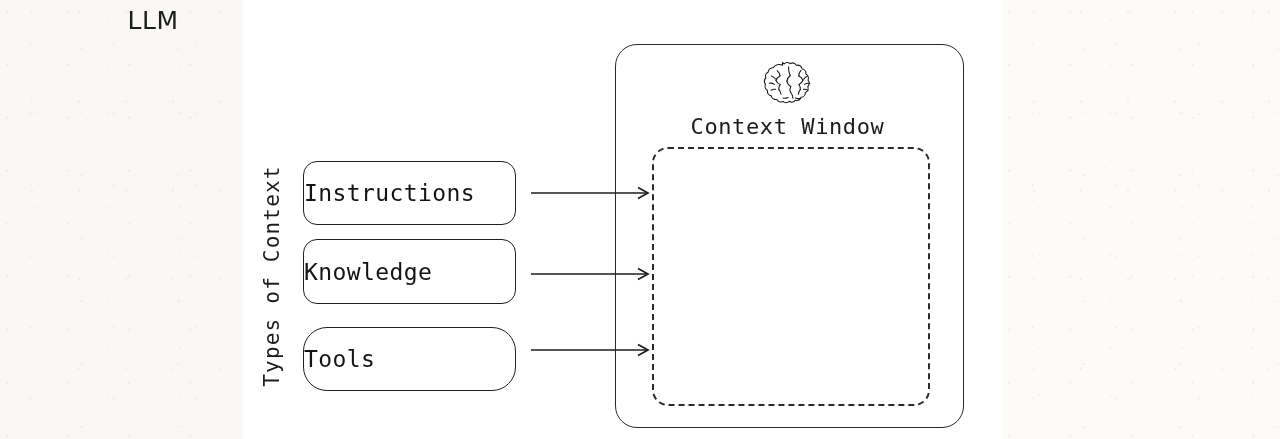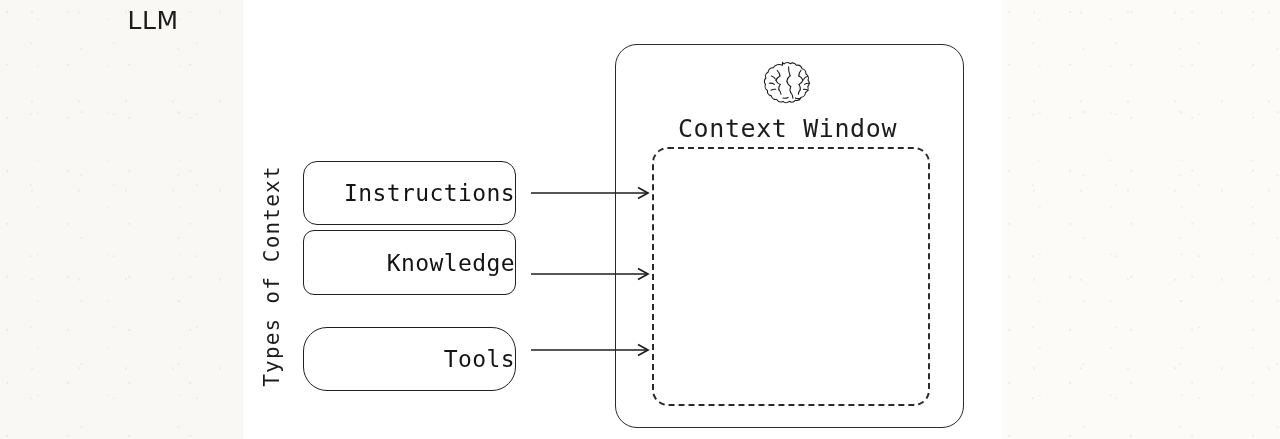--- a/index.html
+++ b/index.html
@@ -80,21 +80,21 @@
     justify-content: center;
   }
   #brain-icon svg { display: block; }
 
   #context-window-label {
     position: absolute;
     left: 615px;
     top: 114px;
     width: 349px;
     text-align: center;
-    font-size: 25px;
+    font-size: 22px;
     letter-spacing: .6px;
     color: #1c1c1c;
     transform: translateX(-2px);
   }
 
   #context-window-box {
     position: absolute;
     left: 652px;
     top: 147px;
     width: 278px;
@@ -122,27 +122,27 @@
   .ctx-box {
     position: absolute;
     left: 303px;
     width: 213px;
     box-sizing: border-box;
     border: 1.8px solid #202020;
     border-radius: 14px;
     background: #ffffff;
     display: flex;
     align-items: center;
-    justify-content: flex-end;
+    justify-content: flex-start;
     font-size: 23px;
     letter-spacing: .4px;
     color: #141414;
   }
   #ctx-box-0 { top: 161px; height: 64px; }
-  #ctx-box-1 { top: 230px; height: 65px; border-radius: 11px; }
+  #ctx-box-1 { top: 239px; height: 65px; }
   #ctx-box-2 { top: 327px; height: 64px; border-radius: 24px; }
 
   
   .arrow-svg {
     position: absolute;
     left: 525px;
     width: 135px;
     height: 20px;
     overflow: visible;
   }

